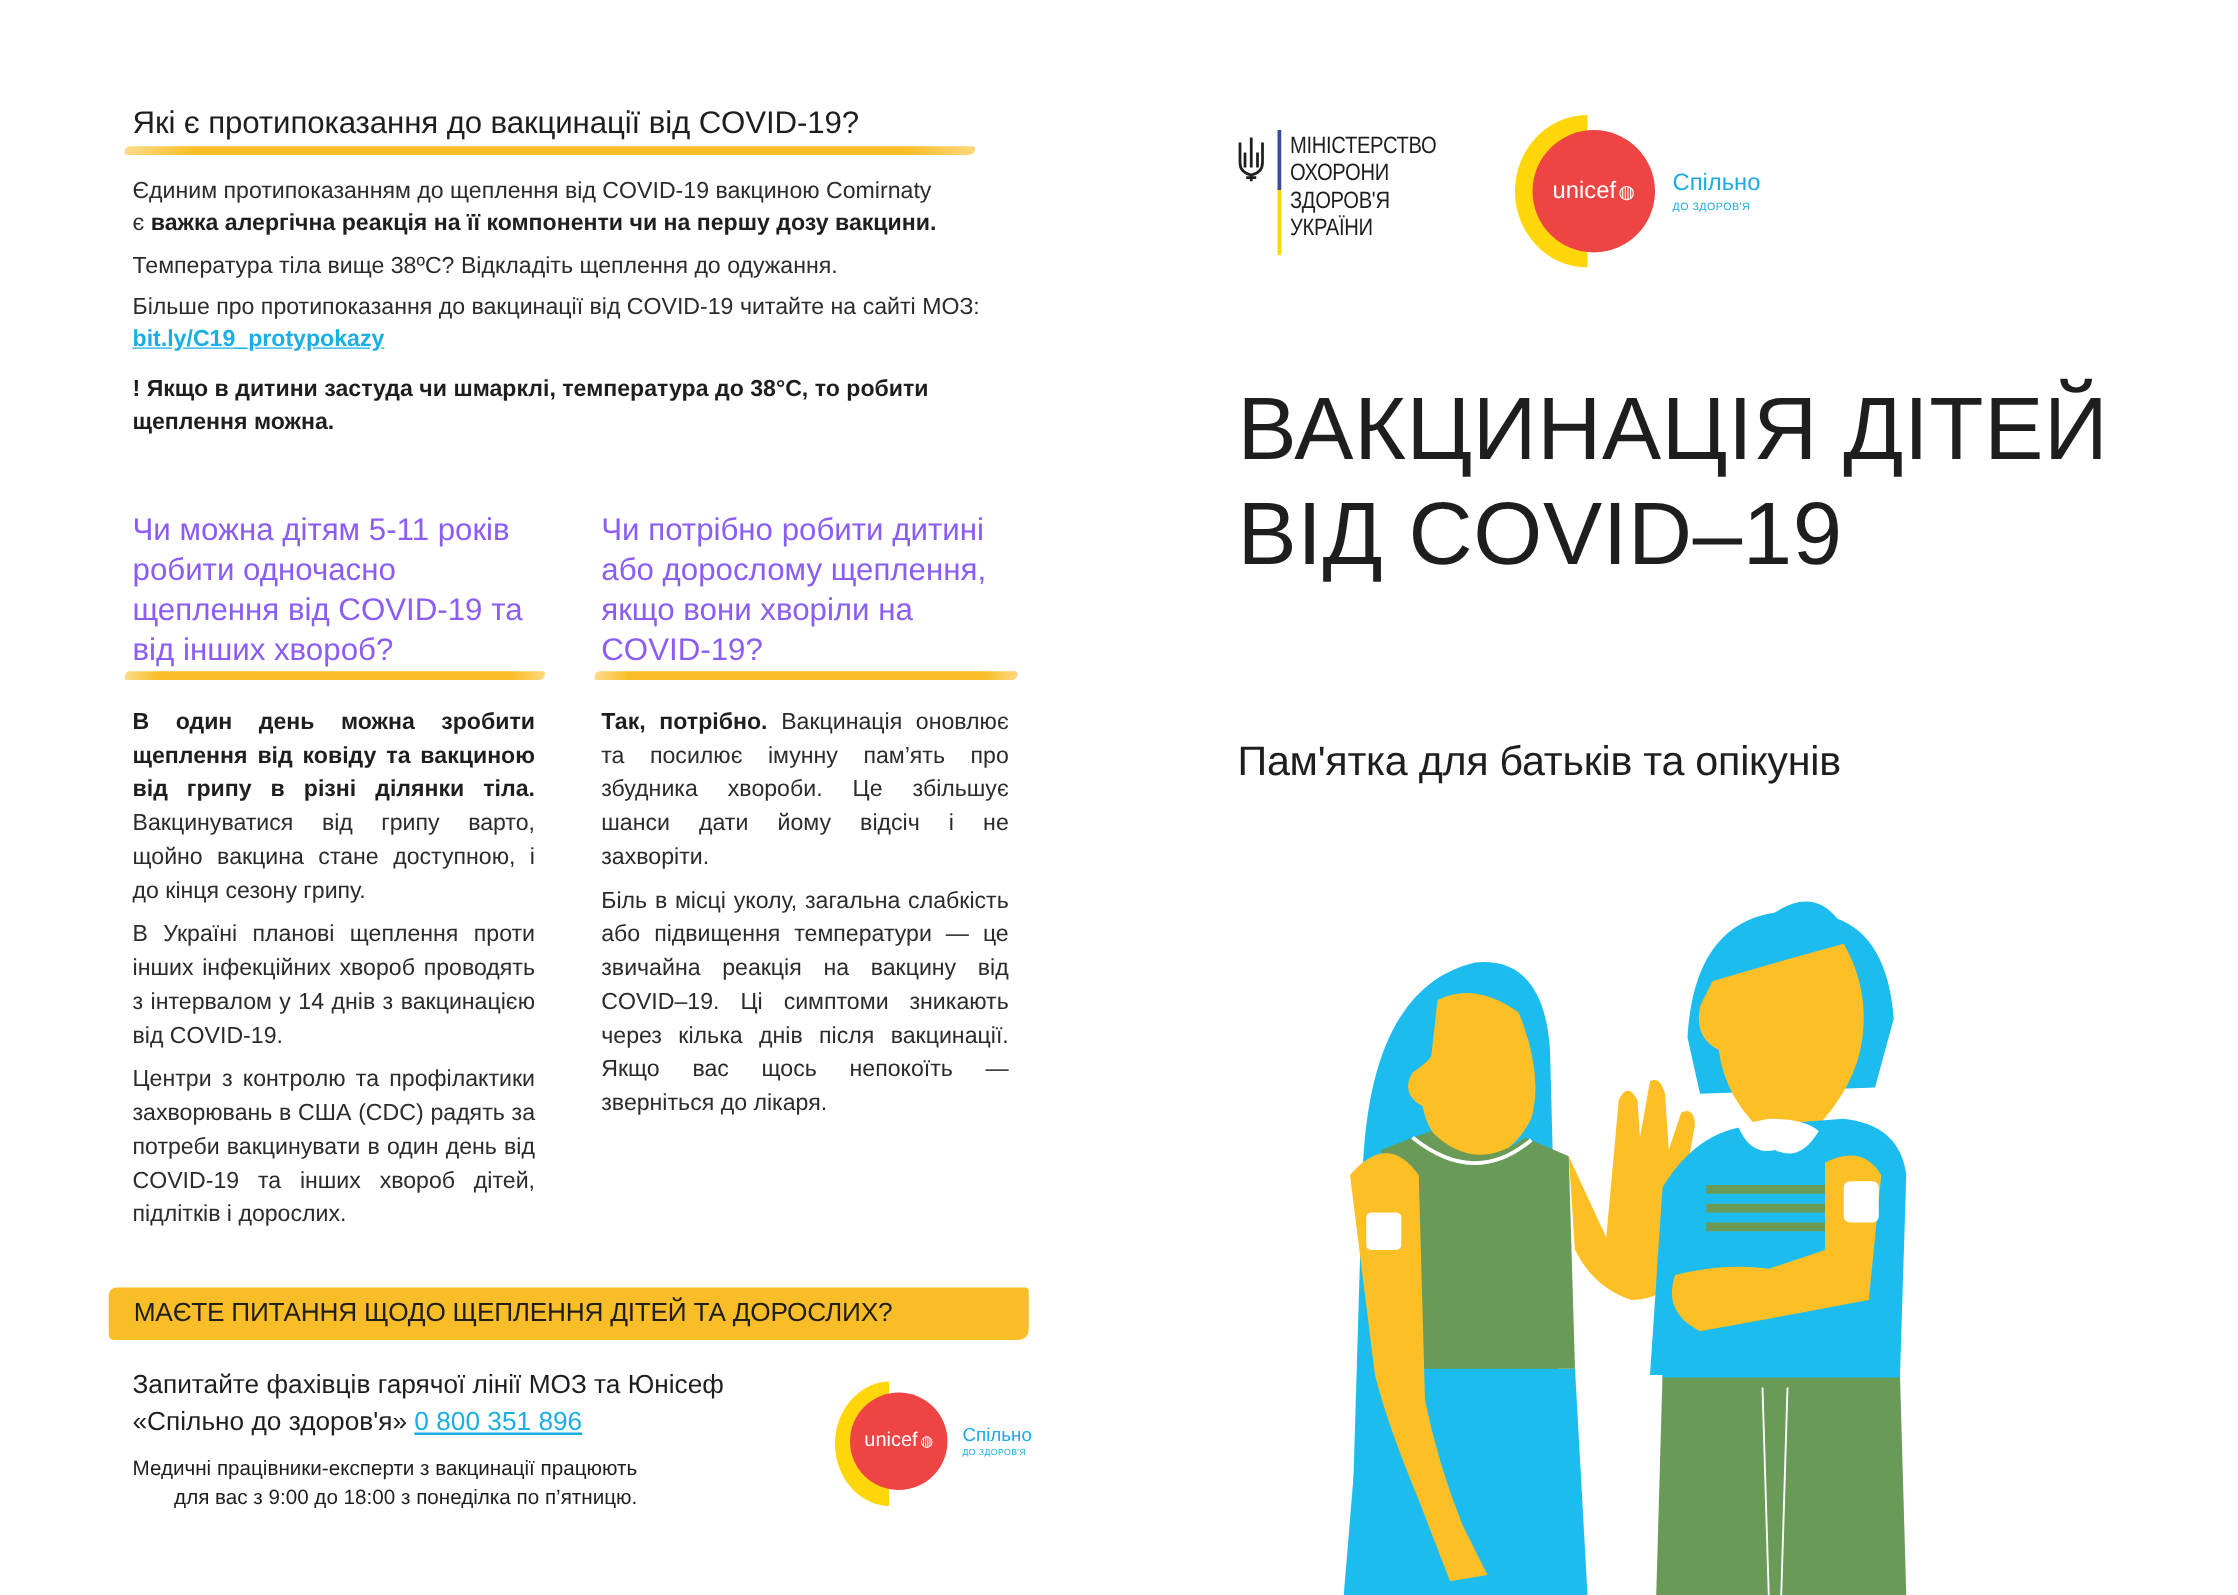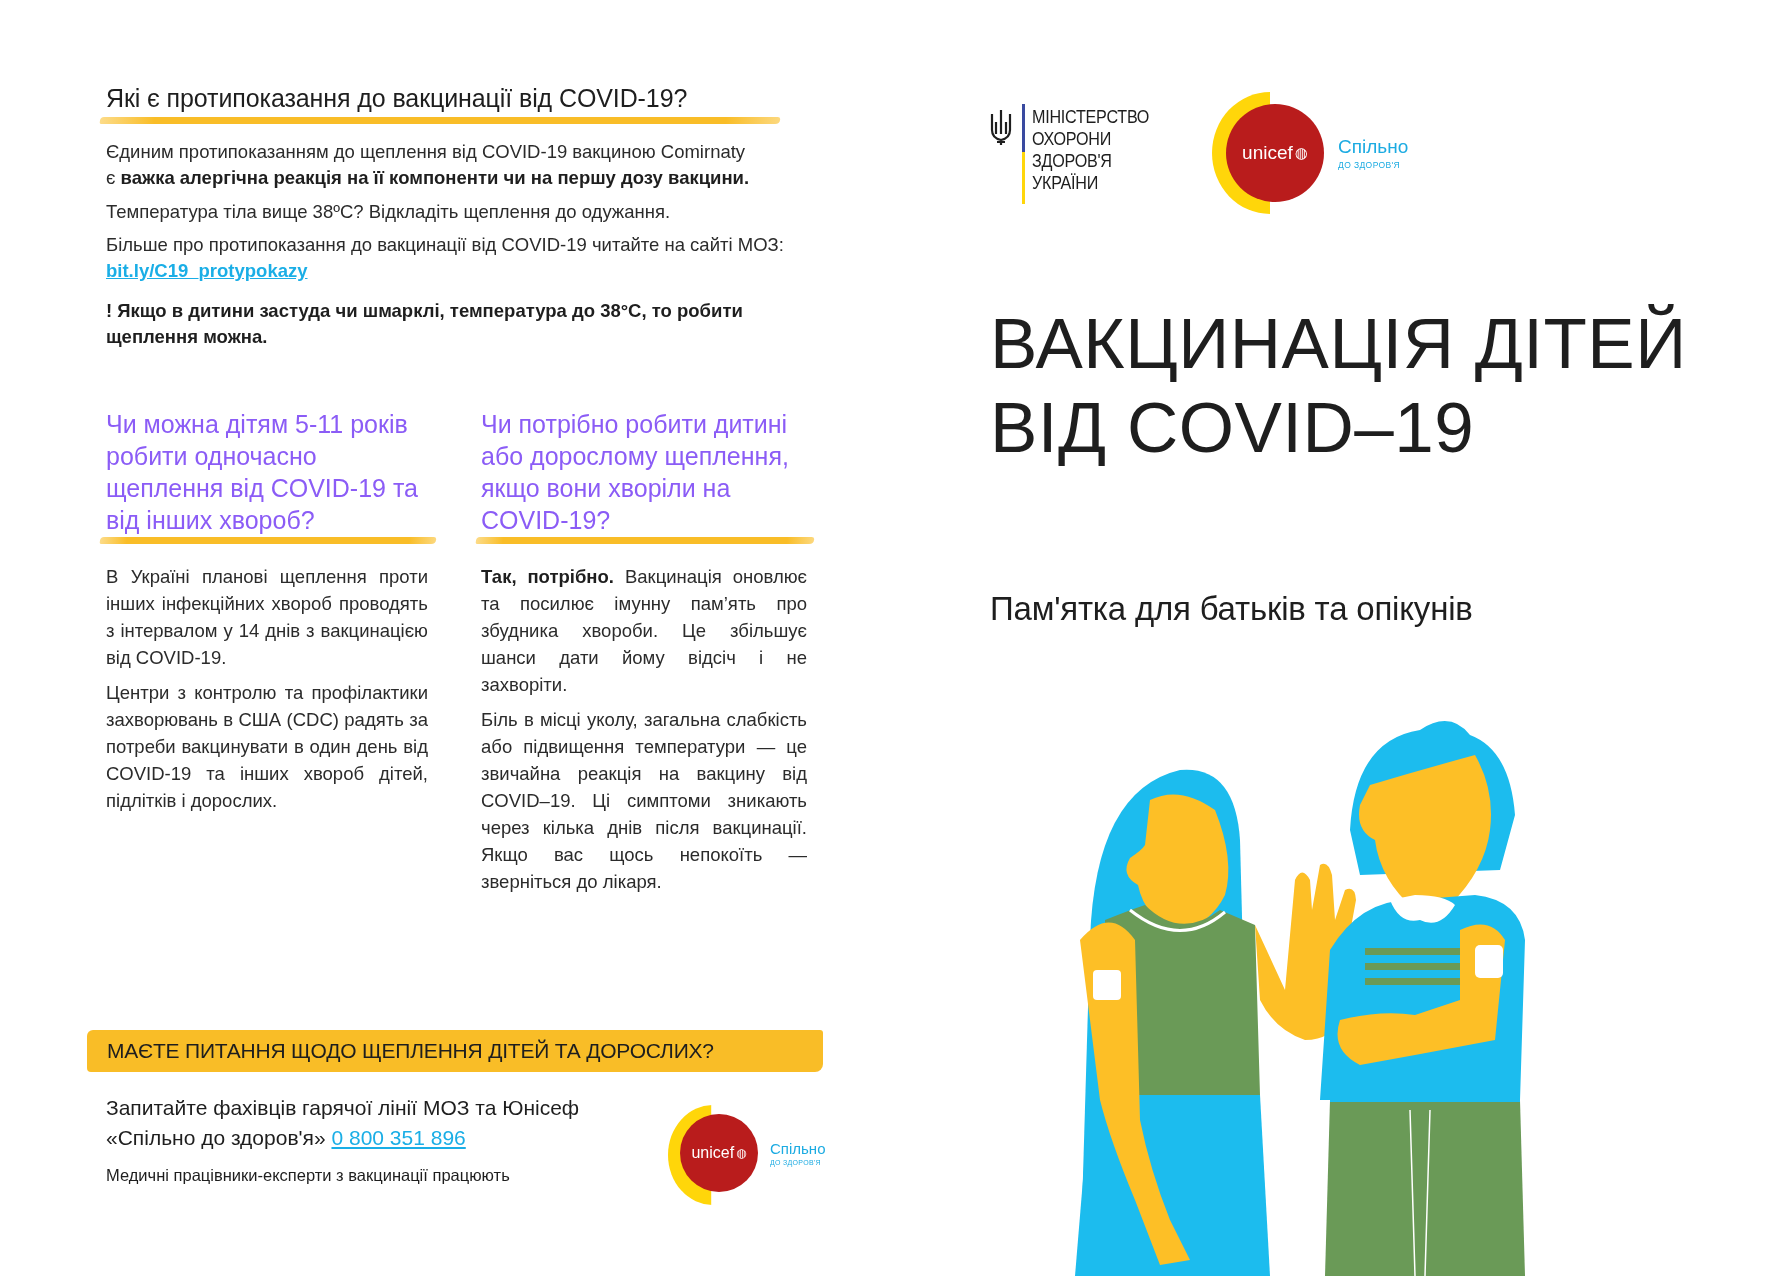--- a/index.html
+++ b/index.html
@@ -36,21 +36,21 @@
     font-size: 21px; color: #1e1e1e; letter-spacing: -0.2px;
   }
   .contact { font-size: 21px; line-height: 30px; color: #1e1e1e; }
   .phone { color: #1aaee6; }
   .hours { font-size: 16.5px; line-height: 23px; color: #1e1e1e; }
 
   
   .moz-text { font-size: 19px; line-height: 22px; color: #1e1e1e; letter-spacing: -0.3px; transform: scaleX(0.85); transform-origin: left; }
   .moz-bar { position: absolute; width: 3px; }
   .unicef-ring { position: absolute; border-radius: 50%; background: #ffd60a; }
-  .unicef-disc { position: absolute; border-radius: 50%; background: #b91c1c; display: flex; align-items: center; justify-content: center; color: #fff; }
+  .unicef-disc { position: absolute; border-radius: 50%; background: #ef4444; display: flex; align-items: center; justify-content: center; color: #fff; }
   .spilno { color: #1cabe2; }
 
   
   .title { font-size: 71px; line-height: 84px; font-weight: 400; letter-spacing: 0.5px; color: #1e1e1e; }
   .subtitle { font-size: 33px; color: #1e1e1e; letter-spacing: -0.2px; text-align: right; }
 </style>
 </head>
 <body>
 
 <h2 class="abs h1" style="left:106px; top:84px;">Які є протипоказання до вакцинації від COVID-19?</h2>
@@ -62,39 +62,41 @@
 </div>
 <div class="abs p" style="left:106px; top:199px; width:724px;">Температура тіла вище 38ºС? Відкладіть щеплення до одужання.</div>
 <div class="abs p" style="left:106px; top:232px; width:724px;">
   <span>Більше про протипоказання до вакцинації від COVID-19 читайте на сайті МОЗ: </span><a class="link" href="#">bit.ly/C19_protypokazy</a>
 </div>
 <div class="abs p" style="left:106px; top:298px; width:724px; font-weight:700; color:#1e1e1e;">! Якщо в дитини застуда чи шмарклі, температура до 38°С, то робити щеплення можна.</div>
 
 <h3 class="abs col-h" style="left:106px; top:408px; width:330px;">Чи можна дітям 5-11 років робити одночасно щеплення від COVID-19 та від інших хвороб?</h3>
 <div class="brush" style="left:100px; top:537px; width:336px;"></div>
 <div class="abs" style="left:106px; top:563px; width:322px;">
+  <p class="col-p"><b>В один день можна зробити щеплення від ковіду та вакциною від грипу в різні ділянки тіла.</b><span> Вакцинуватися від грипу варто, щойно вакцина стане доступною, і до кінця сезону грипу.</span></p>
   <p class="col-p">В Україні планові щеплення проти інших інфекційних хвороб проводять з інтервалом у 14 днів з вакцинацією від COVID-19.</p>
   <p class="col-p">Центри з контролю та профілактики захворювань в США (CDC) радять за потреби вакцинувати в один день від COVID-19 та інших хвороб дітей, підлітків і дорослих.</p>
 </div>
 
 <h3 class="abs col-h" style="left:481px; top:408px; width:330px;">Чи потрібно робити дитині або дорослому щеплення, якщо вони хворіли на COVID-19?</h3>
 <div class="brush" style="left:476px; top:537px; width:338px;"></div>
 <div class="abs" style="left:481px; top:563px; width:326px;">
   <p class="col-p"><b>Так, потрібно.</b><span> Вакцинація оновлює та посилює імунну пам’ять про збудника хвороби. Це збільшує шанси дати йому відсіч і не захворіти.</span></p>
   <p class="col-p">Біль в місці уколу, загальна слабкість або підвищення температури — це звичайна реакція на вакцину від COVID–19. Ці симптоми зникають через кілька днів після вакцинації. Якщо вас щось непокоїть — зверніться до лікаря.</p>
 </div>
 
 <div class="banner">МАЄТЕ ПИТАННЯ ЩОДО ЩЕПЛЕННЯ ДІТЕЙ ТА ДОРОСЛИХ?</div>
 
 <div class="abs contact" style="left:106px; top:1093px;">
   <div>Запитайте фахівців гарячої лінії МОЗ та Юнісеф</div>
   <div><span>«Спільно до здоров'я» </span><a class="phone" href="#">0 800 351 896</a></div>
 </div>
 <div class="abs hours" style="left:106px; top:1164px;text-align:right;">
   <div>Медичні працівники-експерти з вакцинації працюють</div>
+  <div>для вас з 9:00 до 18:00 з понеділка по п’ятницю.</div>
 </div>
 
 <div class="abs" style="left:668px; top:1105px; width:170px; height:100px;">
   <div class="unicef-ring" style="left:0; top:0; width:90px; height:100px; clip-path: inset(0 52% 0 0);"></div>
   <div class="unicef-disc" style="left:12px; top:9px; width:78px; height:78px; font-size:16px;">
     <span>unicef</span>
       <span style="font-size:12px; margin-left:2px;">◍</span>
   </div>
   <div class="abs spilno" style="left:102px; top:35px; font-size:15px;">Спільно</div>
   <div class="abs spilno" style="left:102px; top:54px; font-size:7px; letter-spacing:0.3px;">ДО ЗДОРОВ'Я</div>

